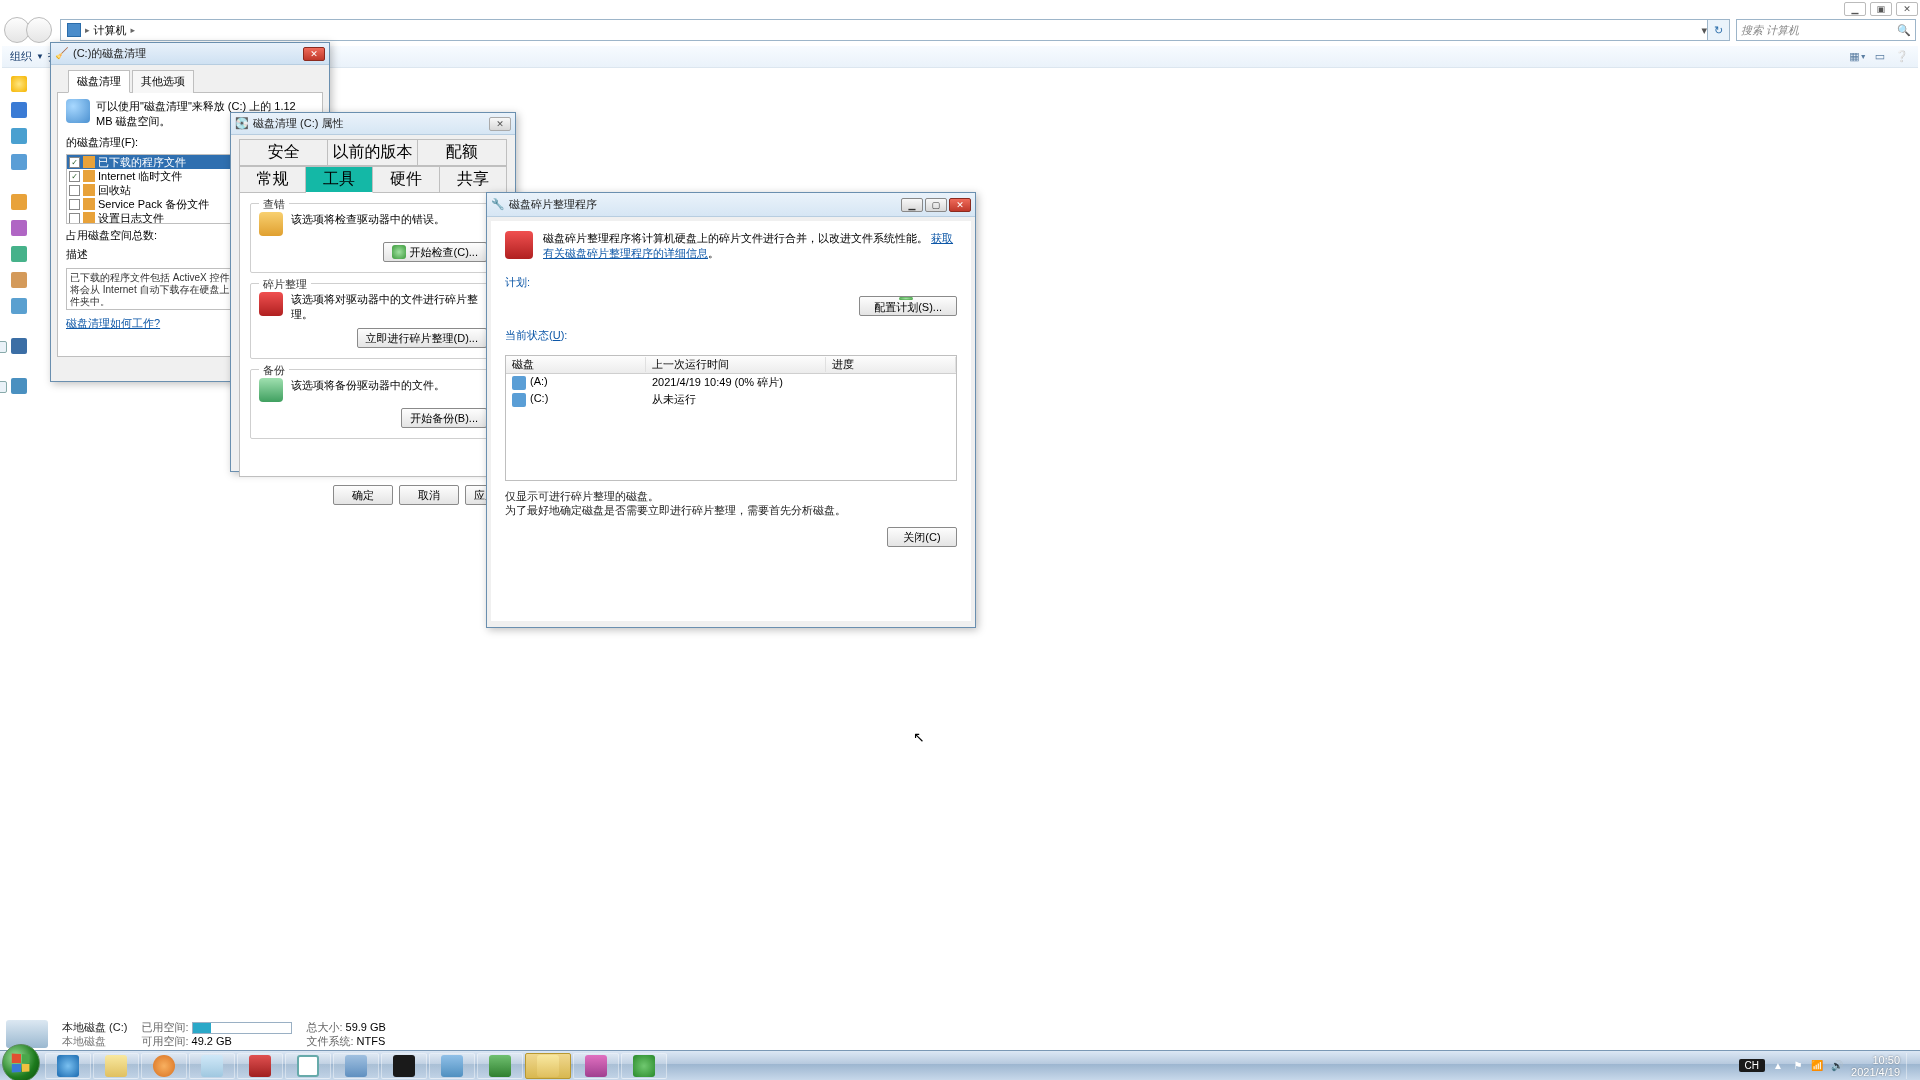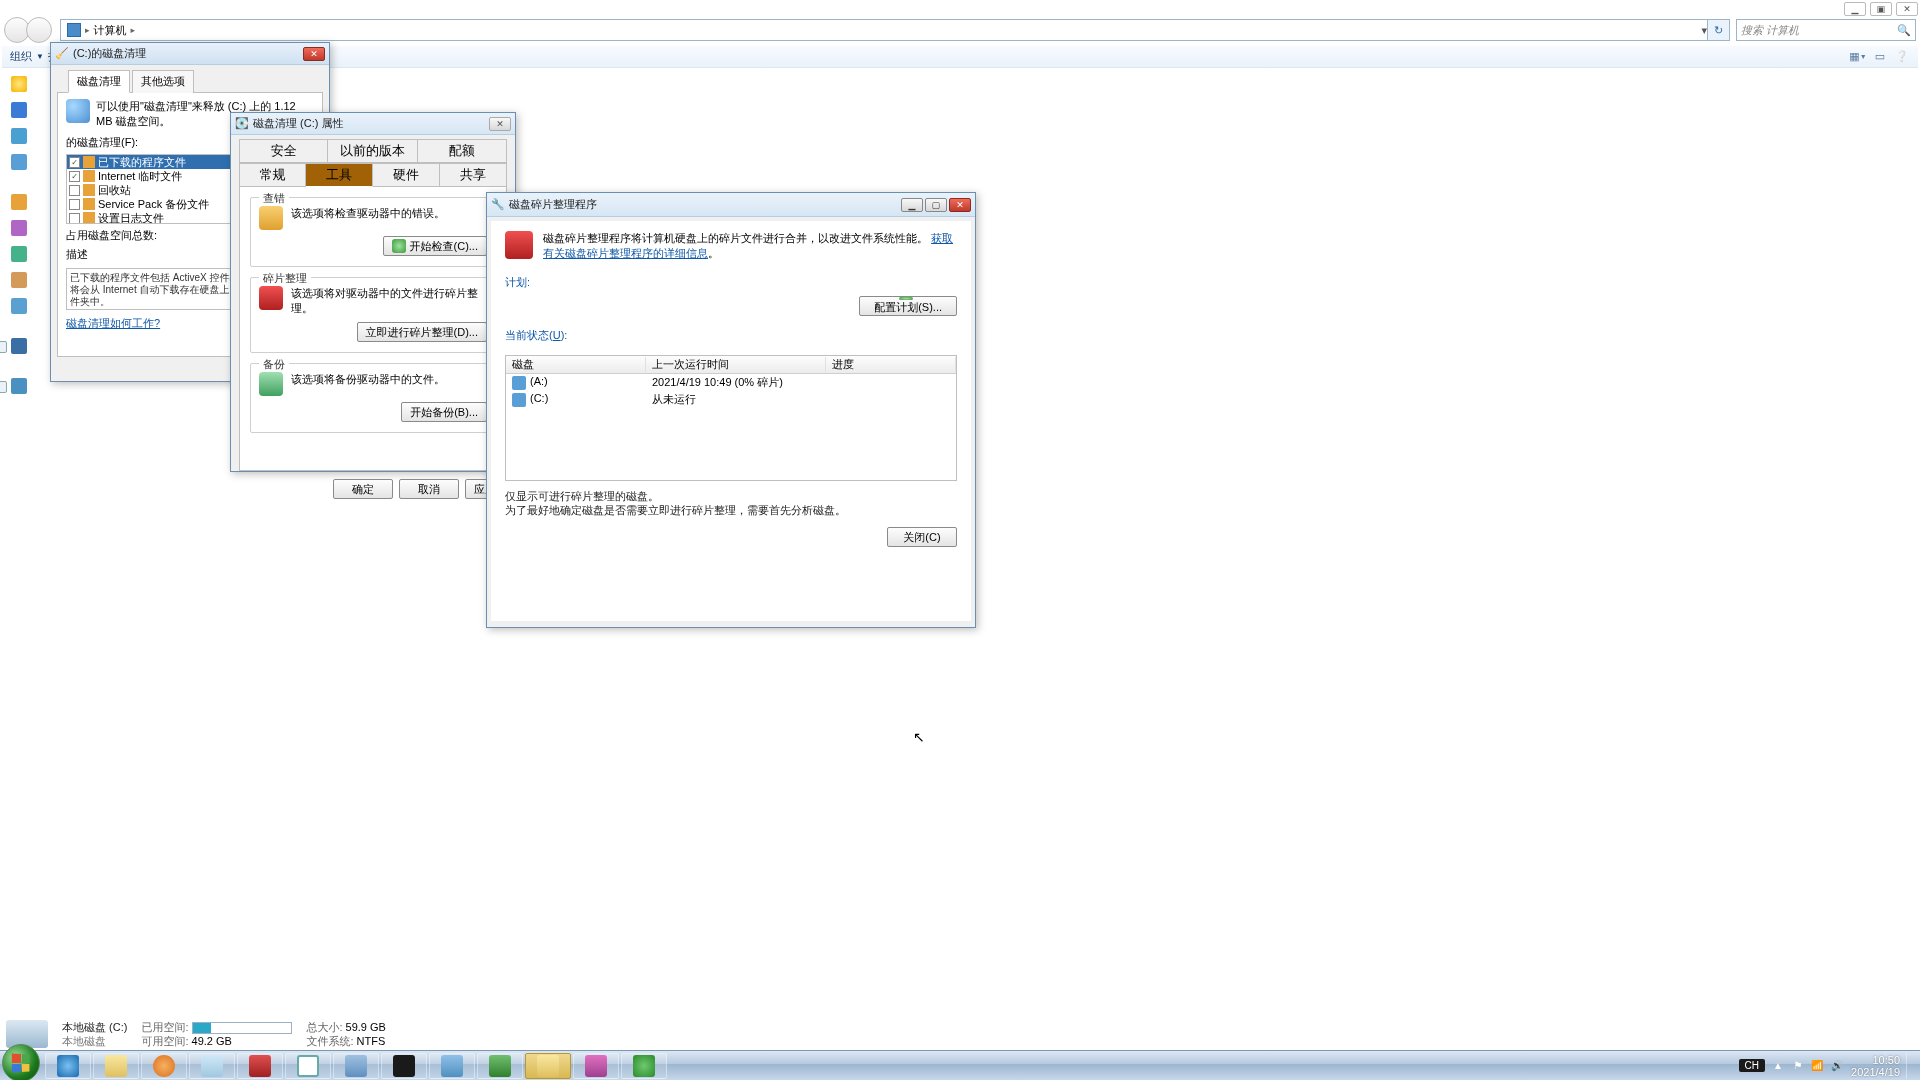--- a/index.html
+++ b/index.html
@@ -73,23 +73,23 @@
 .fli .fi { width: 12px; height: 12px; background: #e8a23a; }
 .desc-box { border: 1px solid #bfbfbf; margin-top: 6px; padding: 3px; height: 42px; overflow: hidden; font-size: 10px; line-height: 12px; color:#333; }
 .cleanup a { color: #0d57a7; display:inline-block; margin-top: 6px; }
 .btn-row { margin-top: 4px; display:flex; justify-content:flex-end; gap:6px; padding:0 6px 6px 0;}
 .btn { min-width: 60px; height: 20px; border: 1px solid #8a8a8a; background: linear-gradient(#fdfdfd,#e4e4e4); border-radius: 2px; display:flex;align-items:center;justify-content:center; padding:0 8px; }
 .btn .bico { width:14px;height:14px;margin-right:4px; background: radial-gradient(#a0e0a0,#3a9a3a); border-radius:3px; display:inline-block;}
 
 
 .props { left: 230px; top: 112px; width: 286px; height: 360px; z-index: 2; background:#f0f0f0;}
 .props .tabs2 { margin: 4px 8px 0 8px; display:flex; flex-wrap:wrap; }
-.tab2 { padding: 2px 0; width: 33.33%; text-align:center; border: 1px solid #bfbfbf; border-left:none; background:#f0f0f0; font-size:13px;}
+.tab2 { padding: 2px 0; width: 33.33%; text-align:center; border: 1px solid #bfbfbf; border-left:none; background:#f0f0f0; font-size:16px;}
 .tab2:nth-child(1),.tab2:nth-child(4){border-left:1px solid #bfbfbf;}
-.tab2.active { background:#a16207; border-bottom:1px solid #fff; }
+.tab2.active { background:#14b8a6; border-bottom:1px solid #fff; }
 .props-body { margin: 0 8px 8px 8px; background:#fff; border:1px solid #bfbfbf; border-top:none; padding:10px; height:284px; }
 .group { border:1px solid #cfcfcf; border-radius:2px; padding:8px 8px 10px 8px; margin-bottom:10px; position:relative;}
 .group .glabel { position:absolute; top:-7px; left:8px; background:#fff; padding:0 4px; color:#333;}
 .group .row { display:flex; gap:8px; align-items:flex-start;}
 .group .gico{ width:24px; height:24px; flex-shrink:0; }
 .gico.checkico{ background: linear-gradient(#f8d070,#e0a030); border-radius:4px; }
 .gico.defragico{ background: linear-gradient(#f05050,#b02020); border-radius:4px; }
 .gico.backupico{ background: linear-gradient(#a0e0b0,#40a060); border-radius:4px; }
 .group .gbtn { margin-top:6px; margin-left:auto; }
 

